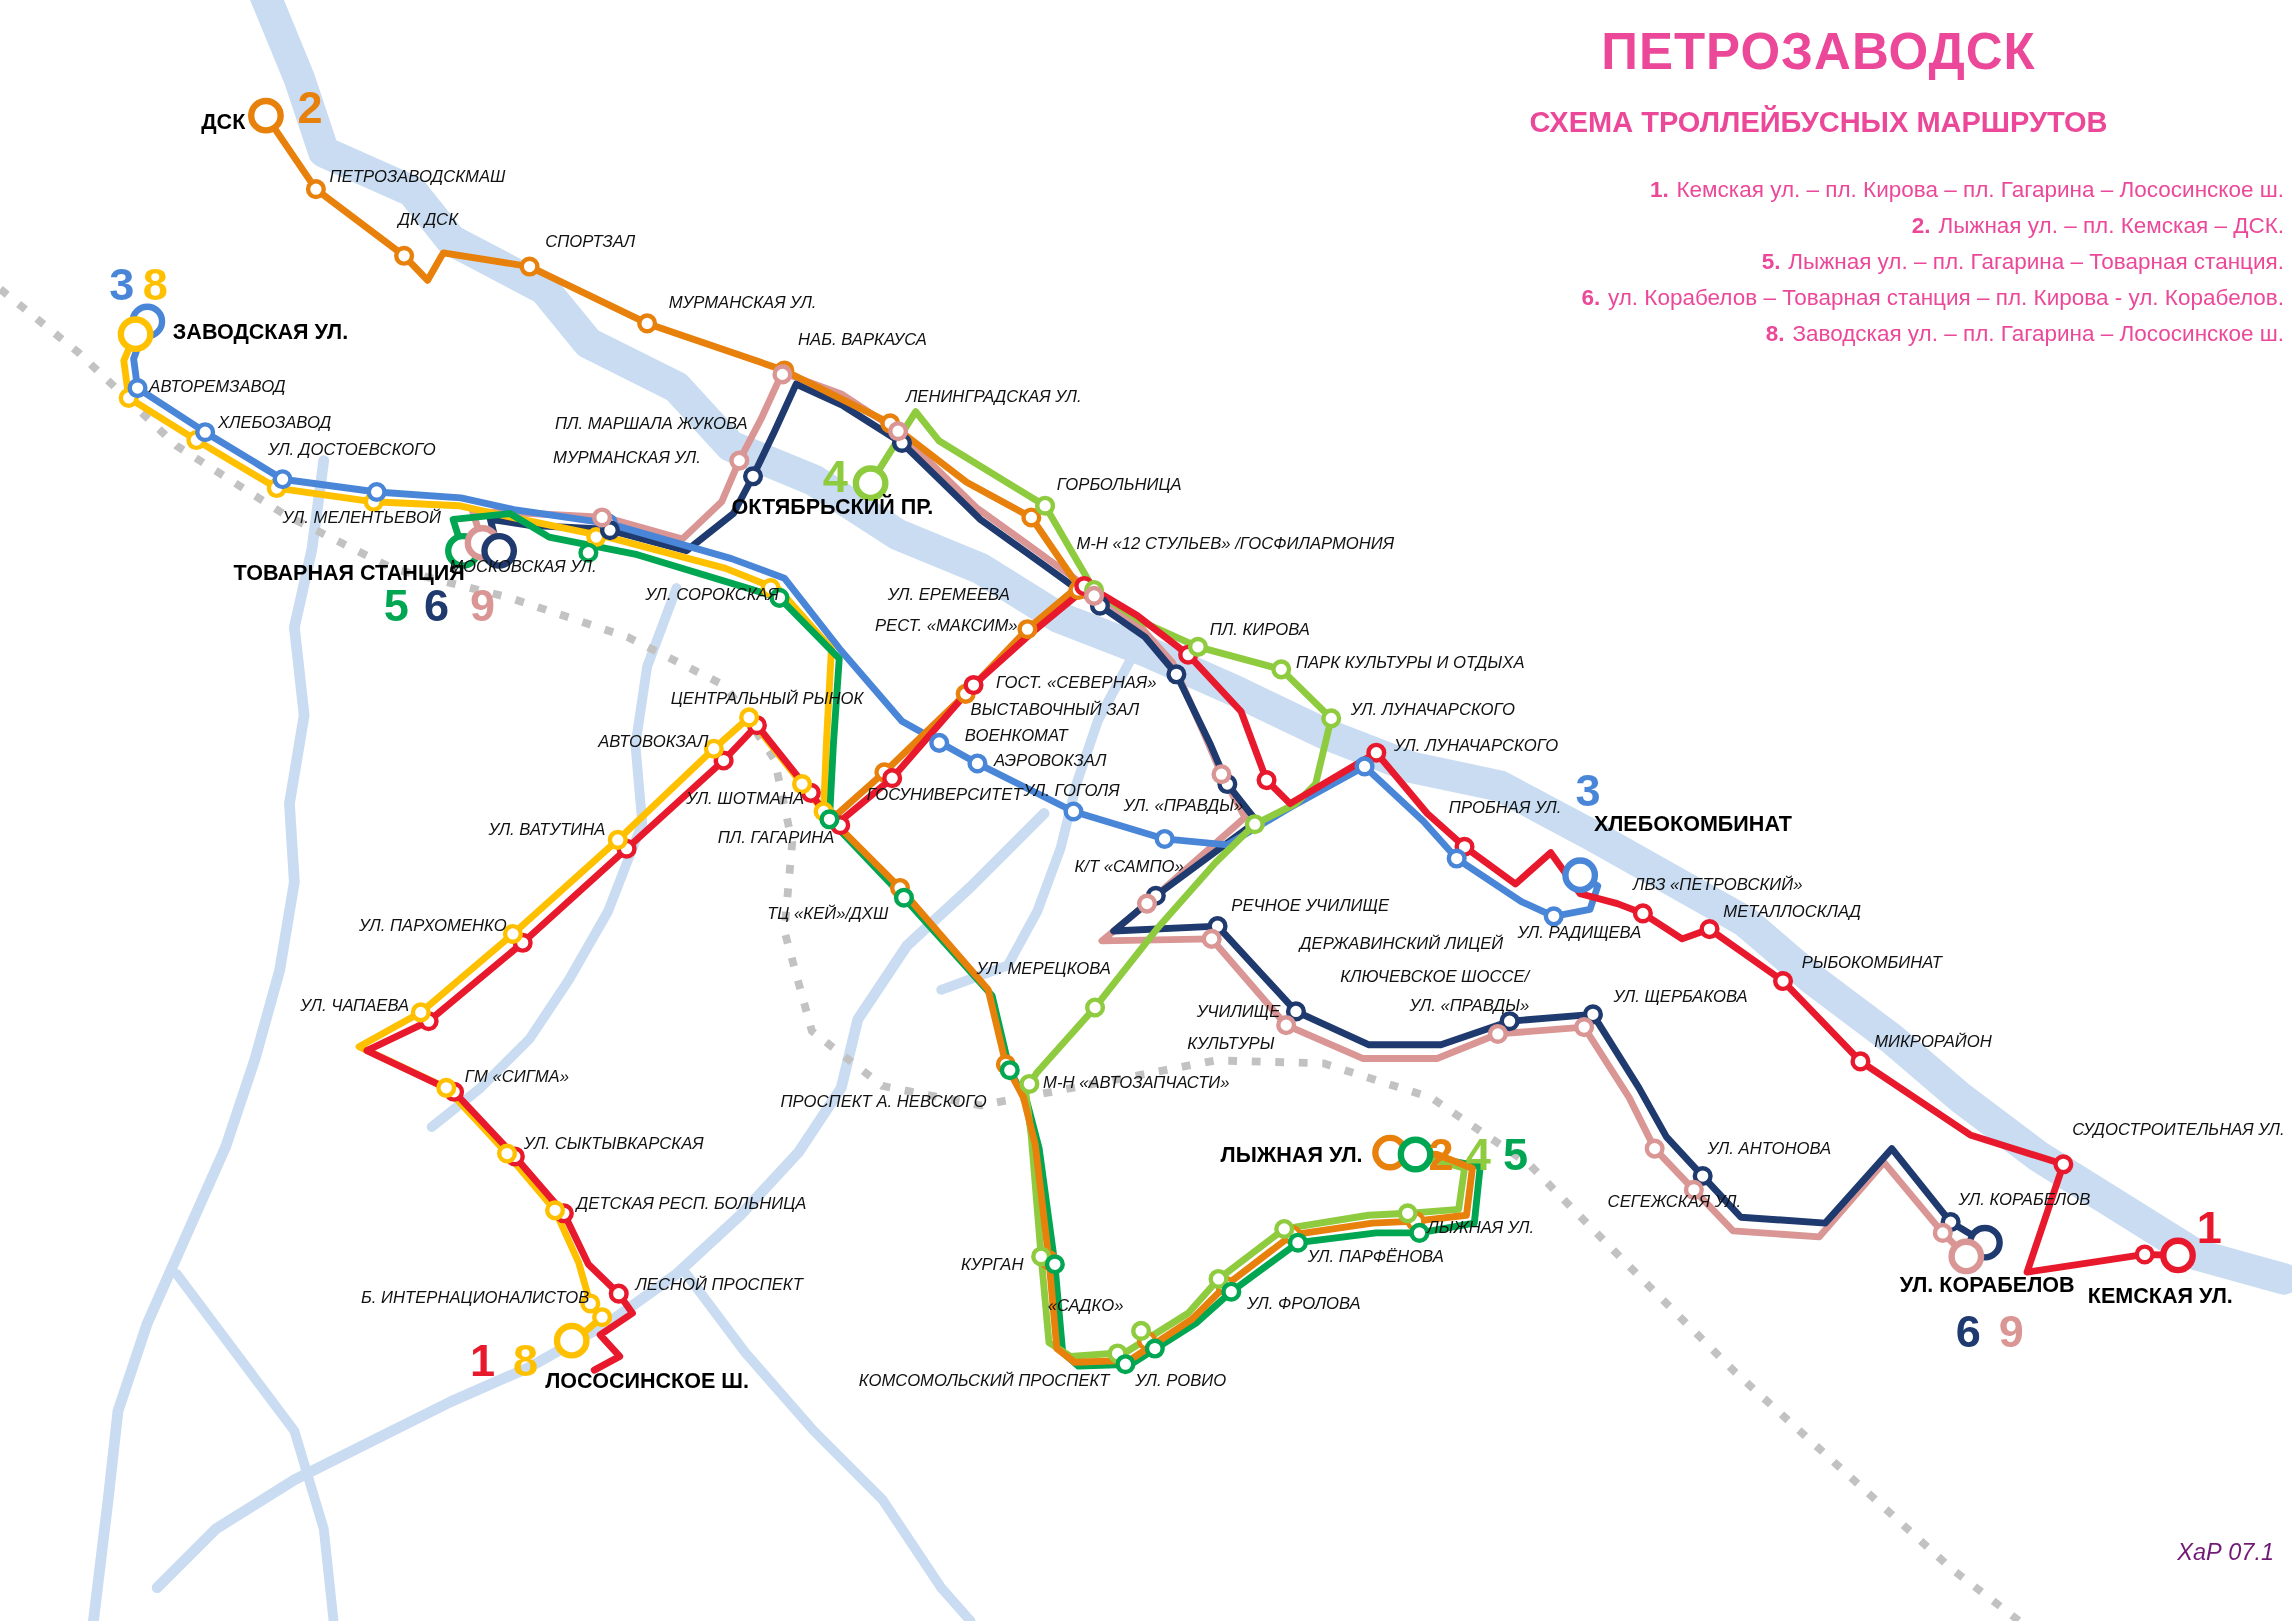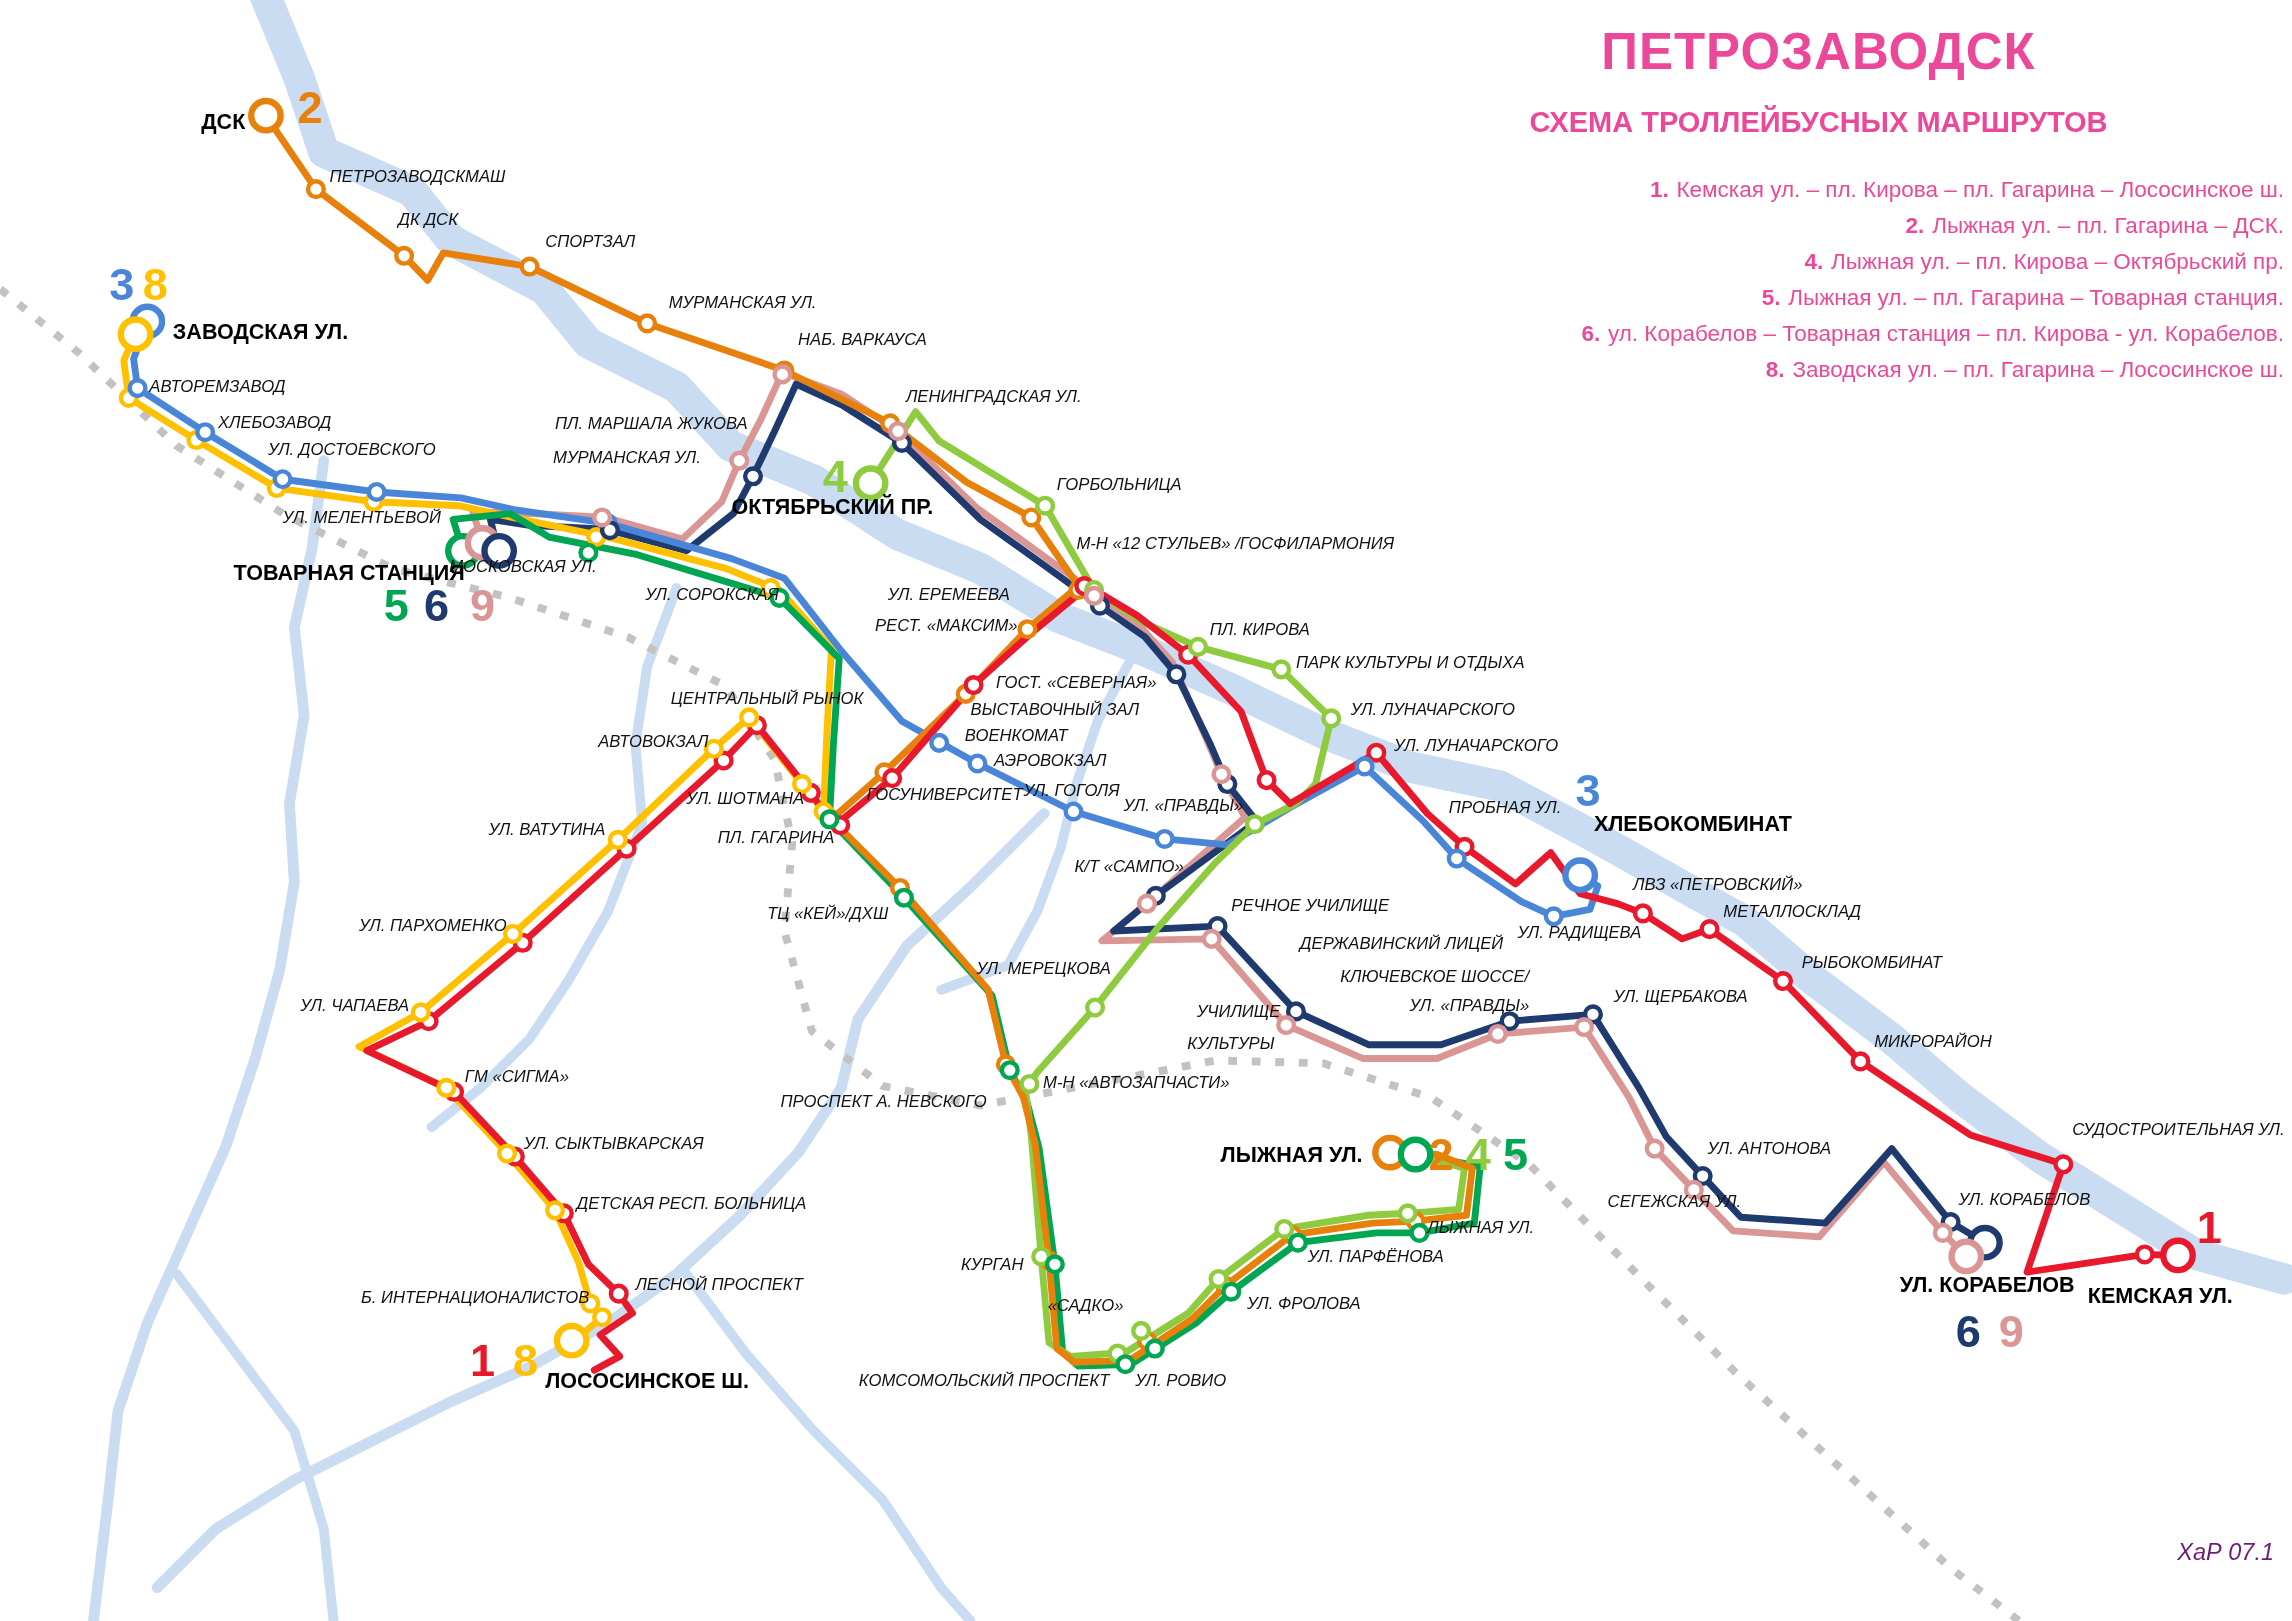--- a/index.html
+++ b/index.html
@@ -272,22 +272,21 @@
       <text x="566" y="438" class="lbl-stop" text-anchor="start">ПЛ. МАРШАЛА ЖУКОВА</text>
       <text x="564" y="472" class="lbl-stop" text-anchor="start">МУРМАНСКАЯ УЛ.</text>
       <text x="458" y="584" class="lbl-stop" text-anchor="start">МОСКОВСКАЯ УЛ.</text>
       <text x="658" y="612" class="lbl-stop" text-anchor="start">УЛ. СОРОКСКАЯ</text>
     </svg>
   <div id="header">
     <div id="title">ПЕТРОЗАВОДСК</div>
     <div id="subtitle">СХЕМА ТРОЛЛЕЙБУСНЫХ МАРШРУТОВ</div>
     <div id="route-list">
         <div class="route-row"><span class="route-num">1.</span><span class="route-desc">Кемская ул. – пл. Кирова – пл. Гагарина – Лососинское ш.</span></div>
-        <div class="route-row"><span class="route-num">2.</span><span class="route-desc">Лыжная ул. – пл. Гагарина – ДСК.</span></div>
-        <div class="route-row"><span class="route-num">4.</span><span class="route-desc">Лыжная ул. – пл. Кирова – Октябрьский пр.</span></div>
+        <div class="route-row"><span class="route-num">2.</span><span class="route-desc">Лыжная ул. – пл. Кемская – ДСК.</span></div>
         <div class="route-row"><span class="route-num">5.</span><span class="route-desc">Лыжная ул. – пл. Гагарина – Товарная станция.</span></div>
         <div class="route-row"><span class="route-num">6.</span><span class="route-desc">ул. Корабелов – Товарная станция – пл. Кирова - ул. Корабелов.</span></div>
         <div class="route-row"><span class="route-num">8.</span><span class="route-desc">Заводская ул. – пл. Гагарина – Лососинское ш.</span></div>
       </div>
   </div>
   <div id="credit">ХаР 07.1</div>
 </div>
 
 
 </body></html>

